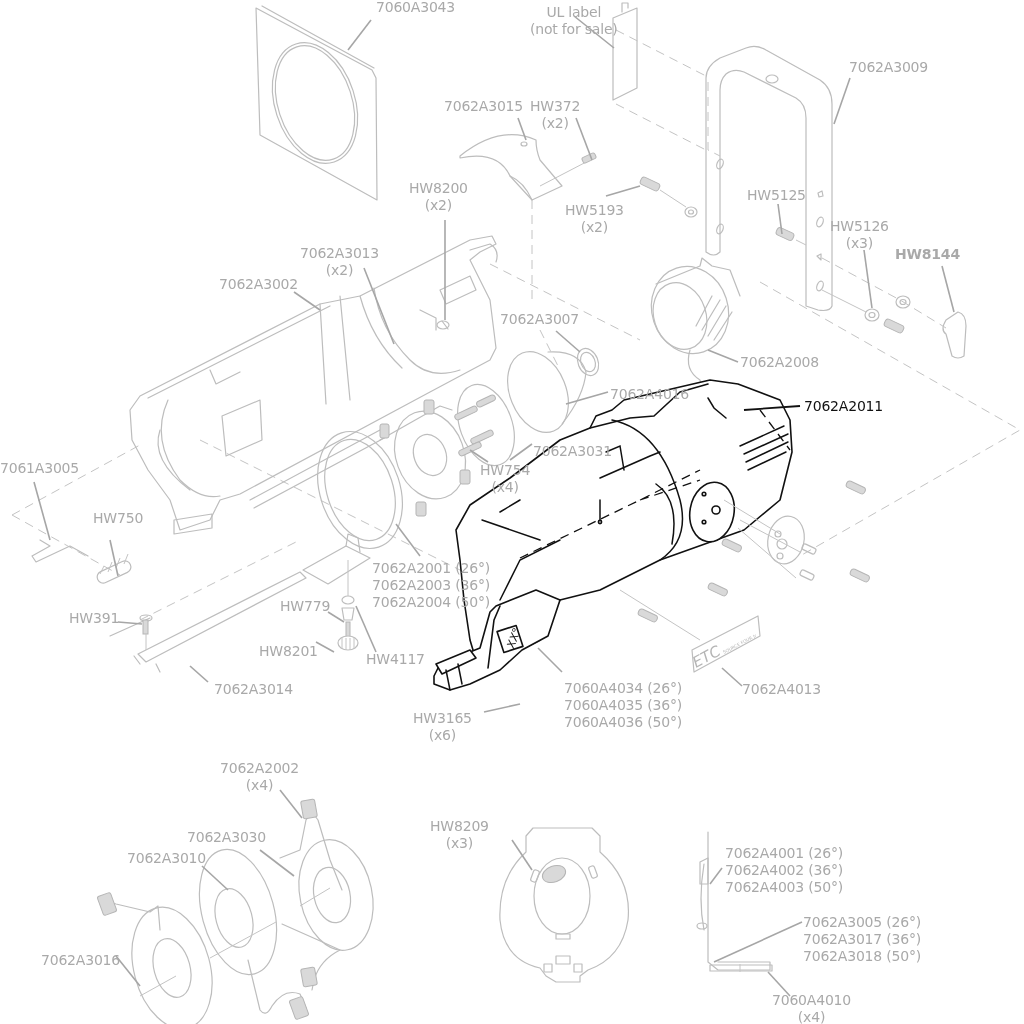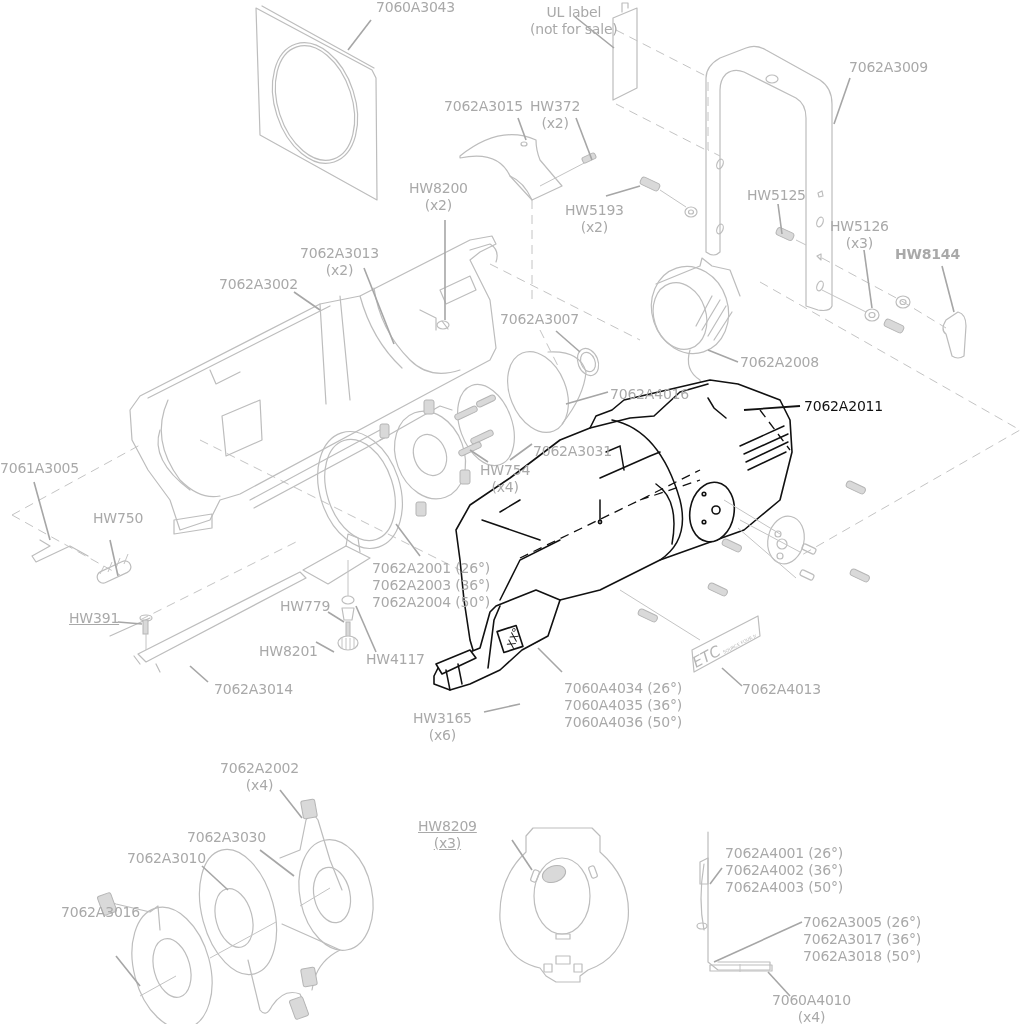--- a/index.html
+++ b/index.html
@@ -319,36 +319,36 @@
 <div class="label left hl-label" style="left:804px; top:398px;">7062A2011</div>
 <div class="label left" style="left:533px; top:443px;">7062A3031</div>
 <div class="label" style="left:480px; top:462px;">HW754
 (x4)</div>
 <div class="label left" style="left:0px; top:460px;">7061A3005</div>
 <div class="label left" style="left:93px; top:510px;">HW750</div>
 <div class="label left" style="left:372px; top:560px;">7062A2001 (26°)
 7062A2003 (36°)
 7062A2004 (50°)</div>
 <div class="label left" style="left:280px; top:598px;">HW779</div>
-<div class="label left" style="left:69px; top:610px;text-decoration:underline;">HW391</div>
+<div class="label left" style="left:69px; top:610px;">HW391</div>
 <div class="label left" style="left:259px; top:643px;">HW8201</div>
 <div class="label left" style="left:366px; top:651px;">HW4117</div>
 <div class="label left" style="left:214px; top:681px;">7062A3014</div>
 <div class="label" style="left:413px; top:710px;">HW3165
 (x6)</div>
 <div class="label left" style="left:564px; top:680px;">7060A4034 (26°)
 7060A4035 (36°)
 7060A4036 (50°)</div>
 <div class="label left" style="left:742px; top:681px;">7062A4013</div>
 <div class="label" style="left:220px; top:760px;">7062A2002
 (x4)</div>
 <div class="label left" style="left:187px; top:829px;">7062A3030</div>
 <div class="label left" style="left:127px; top:850px;">7062A3010</div>
-<div class="label left" style="left:41px; top:904px;margin-left:20px;">7062A3016</div>
-<div class="label" style="left:418px; top:818px;text-decoration:underline;">HW8209
+<div class="label left" style="left:41px; top:952px;">7062A3016</div>
+<div class="label" style="left:430px; top:818px;">HW8209
 (x3)</div>
 <div class="label left" style="left:725px; top:845px;">7062A4001 (26°)
 7062A4002 (36°)
 7062A4003 (50°)</div>
 <div class="label left" style="left:803px; top:914px;">7062A3005 (26°)
 7062A3017 (36°)
 7062A3018 (50°)</div>
 <div class="label" style="left:772px; top:992px;">7060A4010
 (x4)</div>
 

